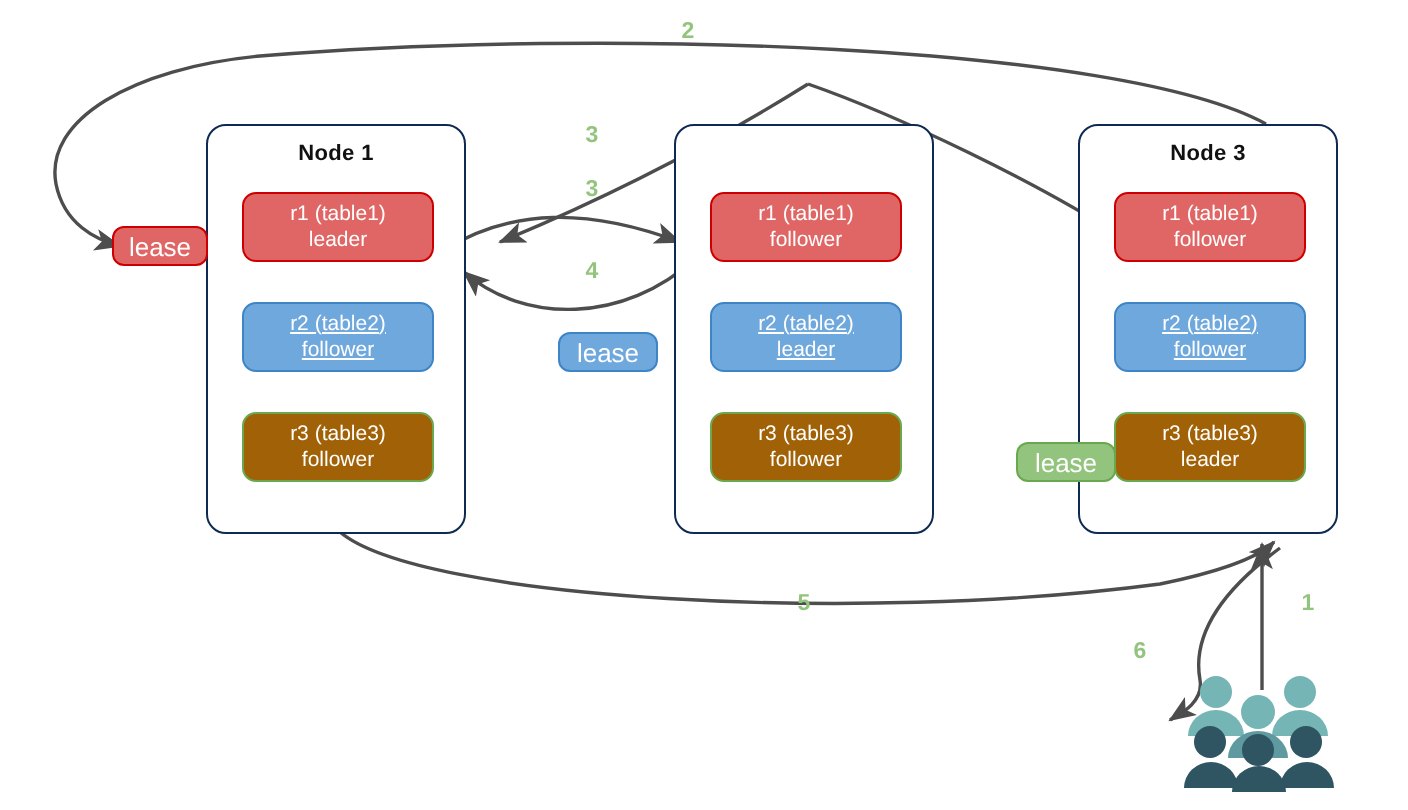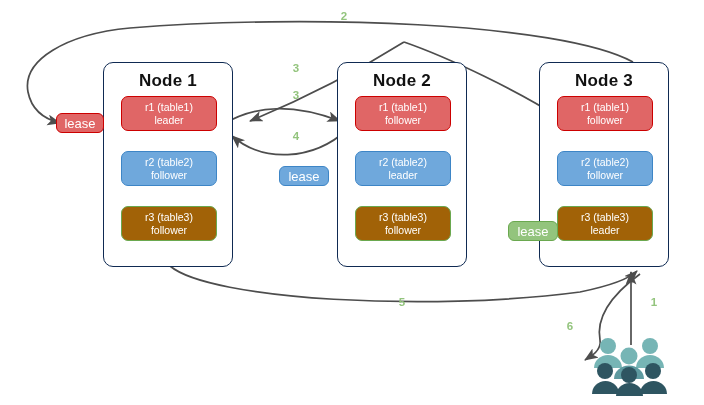--- a/index.html
+++ b/index.html
@@ -31,21 +31,21 @@
     border: 1.4px solid #0f2a52;
     border-radius: 10px;
     background: #ffffff;
   }
   .node-title {
     position: absolute;
     left: 0;
     right: 0;
     top: 8px;
     text-align: center;
-    font-size: 17px;
+    font-size: 11px;
     font-weight: bold;
     color: #111111;
     letter-spacing: 0.2px;
   }
   .replica {
     position: absolute;
     box-sizing: border-box;
     left: 17px;
     width: 96px;
     height: 35px;
@@ -53,21 +53,21 @@
     display: flex;
     flex-direction: column;
     align-items: center;
     justify-content: center;
     color: #ffffff;
     font-size: 10.5px;
     line-height: 13px;
     text-align: center;
   }
   .replica.red   { background: #e06666; border: 1.4px solid #cc0000; }
-  .replica.blue  { background: #6fa8dc; border: 1.4px solid #3d85c6; }
+  .replica.blue  { background: #6fa8dc; border: 1.4px solid #3d85c6; text-decoration: underline; }
   .replica.green { background: #a16207; border: 1.4px solid #6aa84f; }
   .replica .line { display: block; }
 
   .lease {
     position: absolute;
     box-sizing: border-box;
     border-radius: 6px;
     display: flex;
     align-items: center;
     justify-content: center;
@@ -130,21 +130,20 @@
       <span class="line">r2 (table2)</span>
       <span class="line">follower</span>
     </div>
     <div class="replica green" style="top:143px;">
       <span class="line">r3 (table3)</span>
       <span class="line">follower</span>
     </div>
   </div>
 
   <div class="node-box" style="left:337px; top:62px; width:130px; height:205px;">
-    <div class="node-title">Node 2</div>
     <div class="replica red" style="top:33px;">
       <span class="line">r1 (table1)</span>
       <span class="line">follower</span>
     </div>
     <div class="replica blue" style="top:88px;">
       <span class="line">r2 (table2)</span>
       <span class="line">leader</span>
     </div>
     <div class="replica green" style="top:143px;">
       <span class="line">r3 (table3)</span>

